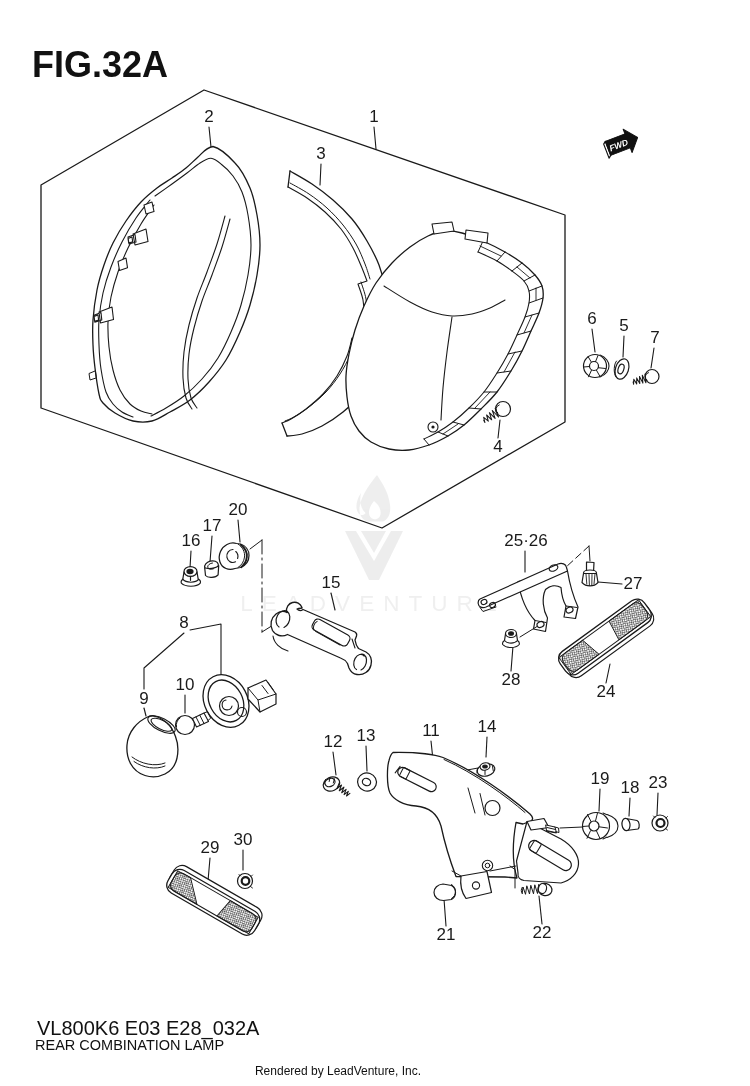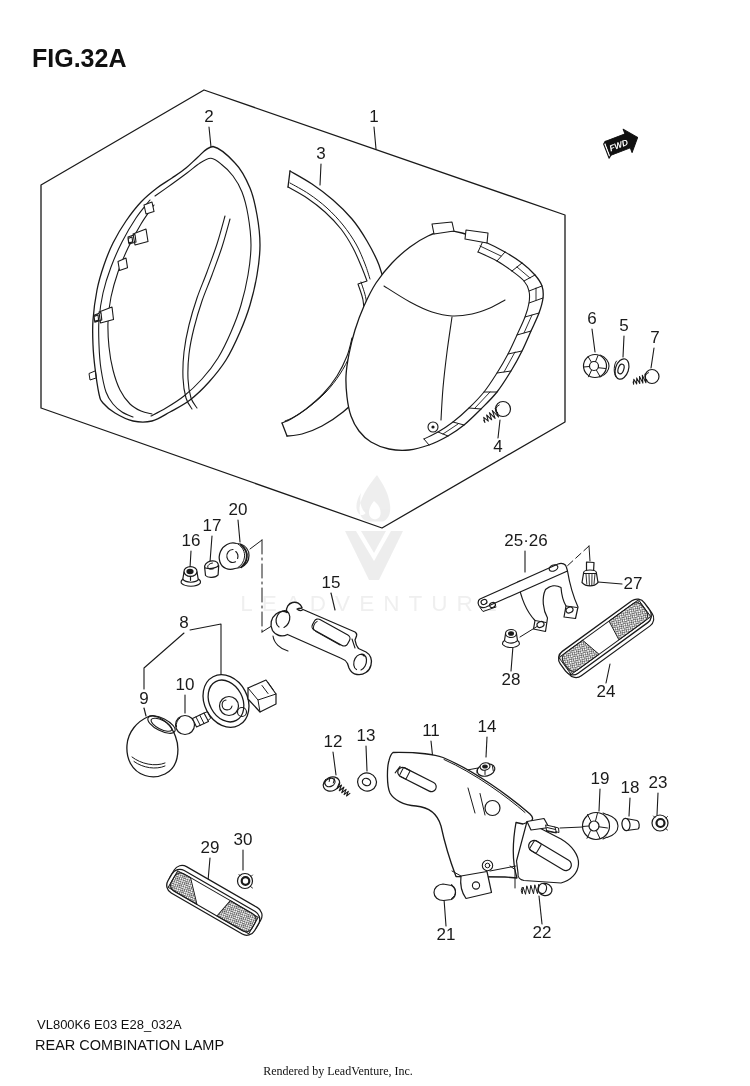--- a/index.html
+++ b/index.html
@@ -316,17 +316,17 @@
   <polygon points="14,-8.5 46.5,-8 46.5,11 10,11.5" fill="url(#xh)" stroke-width="0.9"></polygon>
 </g>
 
 <g stroke="#1a1a1a" stroke-width="1.2" fill="none">
   <circle cx="245" cy="881" r="7.5" fill="#fff"></circle>
   <circle cx="245.5" cy="881" r="3.8" stroke-width="2.2"></circle>
   <circle cx="245.5" cy="880.5" r="1.1" stroke="#fff" fill="#fff" stroke-width="0.8"></circle>
   <path stroke-width="0.9" d="M240.5,876 l-1.5,-1.5 M251,876.5 l1.5,-1.5 M250.5,886.5 l2,1.5"></path>
 </g>
 </svg>
-<div style="position:absolute;left:32px;top:44px;font-family:'Liberation Sans',sans-serif;font-weight:bold;font-size:25px;color:#111;">FIG.32A</div>
-<div style="position:absolute;left:37px;top:1017px;font-family:'Liberation Sans',sans-serif;font-size:13px;color:#111;">VL800K6 E03 E28_032A</div>
+<div style="position:absolute;left:32px;top:44px;font-family:'Liberation Sans',sans-serif;font-weight:bold;font-size:36px;color:#111;">FIG.32A</div>
+<div style="position:absolute;left:37px;top:1017px;font-family:'Liberation Sans',sans-serif;font-size:20px;color:#111;">VL800K6 E03 E28_032A</div>
 <div style="position:absolute;left:35px;top:1037px;font-family:'Liberation Sans',sans-serif;font-size:14.5px;color:#111;text-align:center;">REAR COMBINATION LAMP</div>
-<div style="position:absolute;left:0;top:1064px;width:676px;text-align:center;font-family:Liberation Serif, serif;font-size:12px;color:#111;">Rendered by LeadVenture, Inc.</div>
+<div style="position:absolute;left:0;top:1064px;width:676px;text-align:center;font-family:Liberation Sans, sans-serif;font-size:12px;color:#111;">Rendered by LeadVenture, Inc.</div>
 </div>
 
 </body></html>

